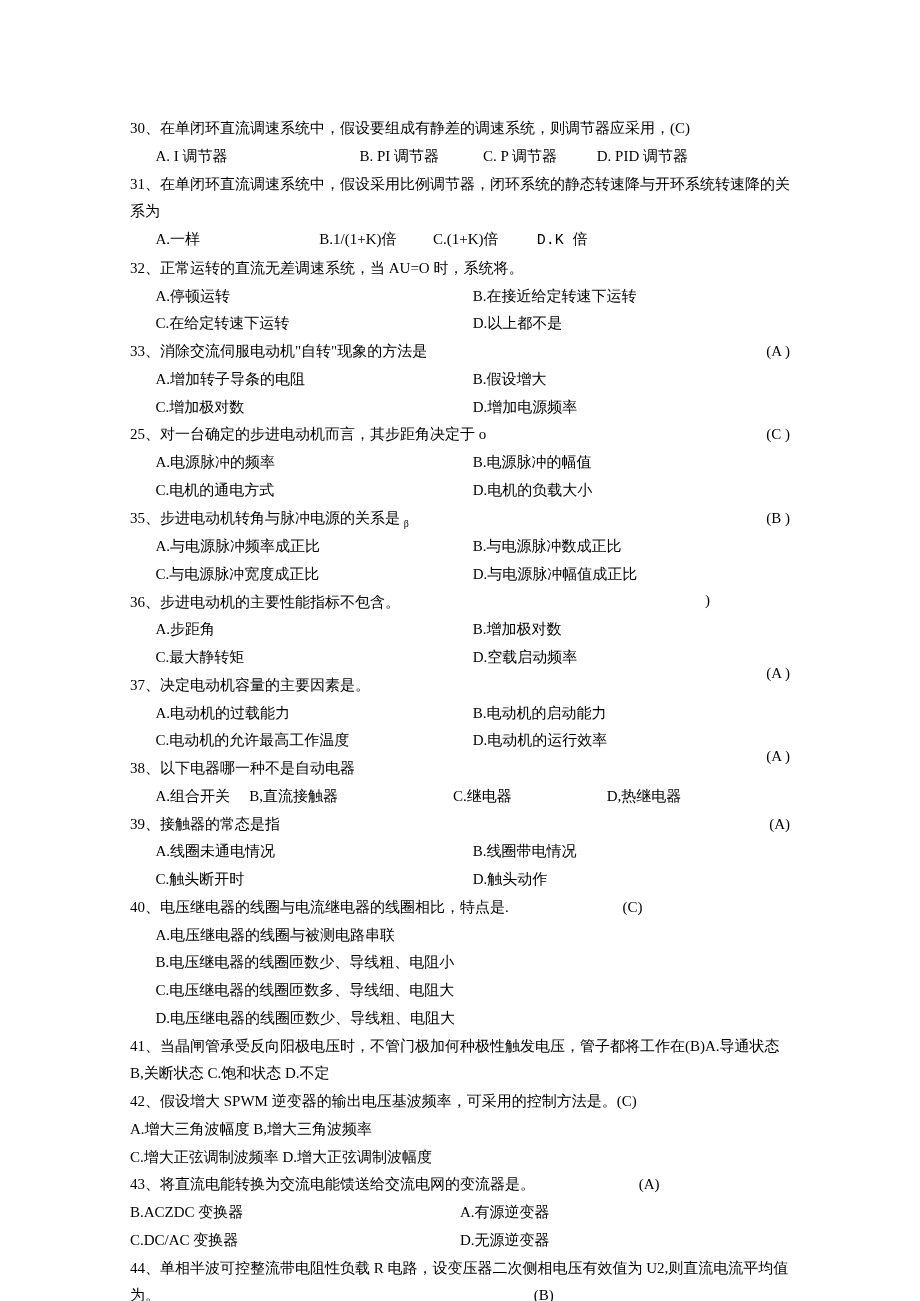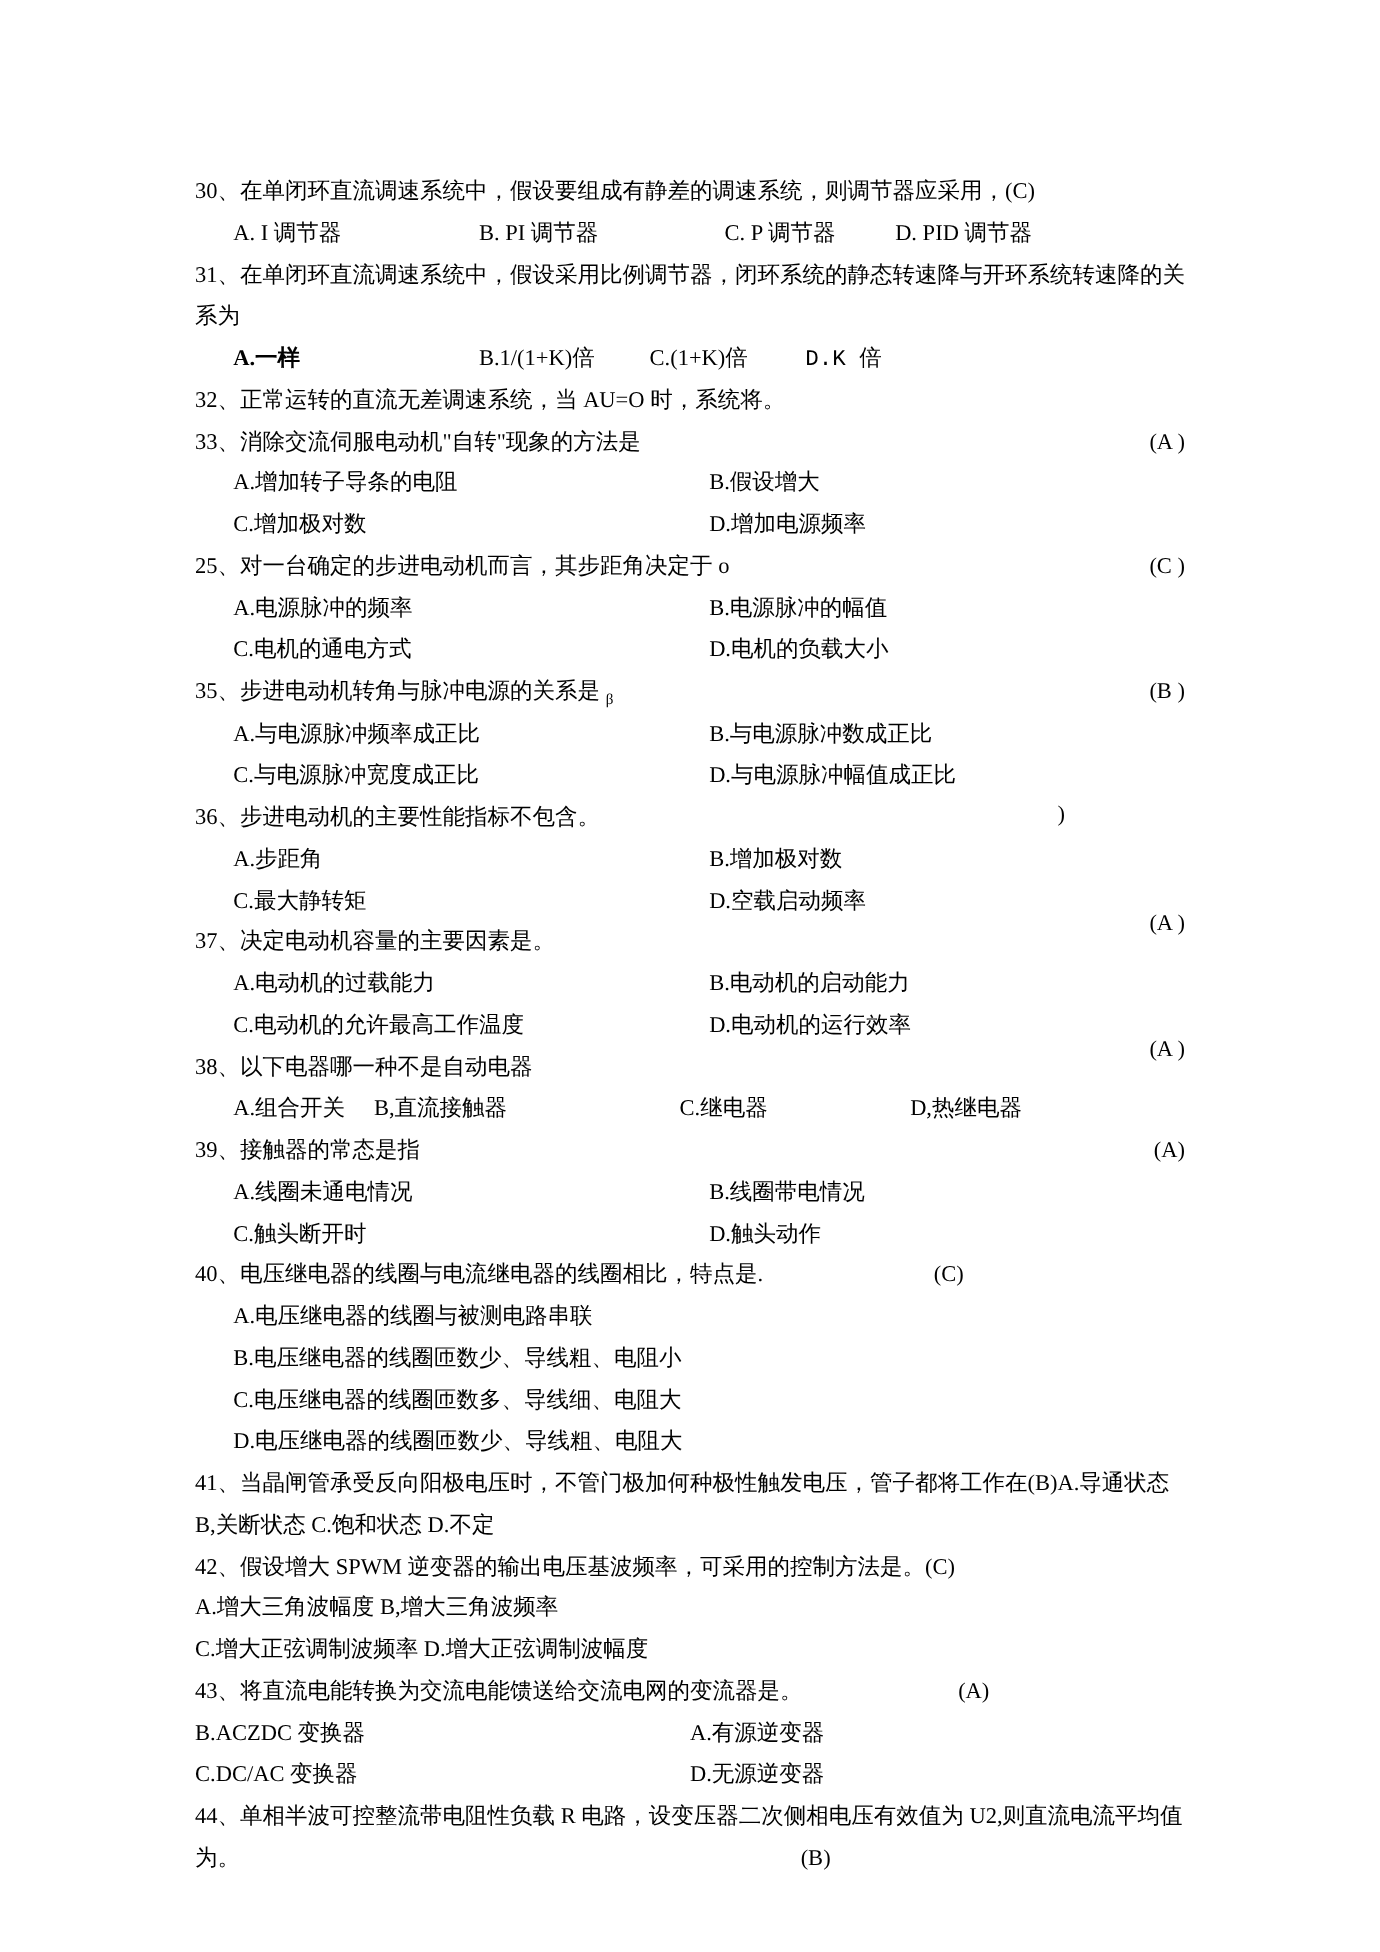--- a/index.html
+++ b/index.html
@@ -40,38 +40,44 @@
     right: 0;
   }
 </style>
 </head>
 <body>
 
 <div class="q">
   <span class="stem">30、在单闭环直流调速系统中，假设要组成有静差的调速系统，则调节器应采用，(C)</span>
   <div class="opts">
     <span style="display:inline-block;width:160px;">A. I 调节器</span>
-    <span style="display:inline-block;width:160px;">B.  PI 调节器</span>
+    <span style="display:inline-block;width:160px;text-align:center;">B.  PI 调节器</span>
     <span style="display:inline-block;width:110px;">C.  P 调节器</span>
     <span style="display:inline-block;">D. PID 调节器</span>
   </div>
 </div>
 
 <div class="q">
   <span class="stem">31、在单闭环直流调速系统中，假设采用比例调节器，闭环系统的静态转速降与开环系统转速降的关系为</span>
   <div class="opts">
-    <span style="display:inline-block;width:160px;font-weight:bold;">A.一样</span>
+    <span style="display:inline-block;width:160px;">A.一样</span>
     <span style="display:inline-block;width:110px;">B.1/(1+K)倍</span>
     <span style="display:inline-block;width:100px;">C.(1+K)倍</span>
     <span style="display:inline-block;font-family:Liberation Mono, monospace;">D.K 倍</span>
   </div>
 </div>
 
 <div class="q">
   <span class="stem">32、正常运转的直流无差调速系统，当 AU=O 时，系统将。</span>
+  <div class="opts opts-cols">
+    <span>A.停顿运转</span>
+    <span>B.在接近给定转速下运转</span>
+    <span>C.在给定转速下运转</span>
+    <span>D.以上都不是</span>
+  </div>
 </div>
 
 <div class="q">
   <span class="stem">33、消除交流伺服电动机"自转"现象的方法是</span>
   <span class="ans-right">(A )</span>
   <div class="opts opts-cols">
     <span>A.增加转子导条的电阻</span>
     <span>B.假设增大</span>
     <span>C.增加极对数</span>
     <span>D.增加电源频率</span>

